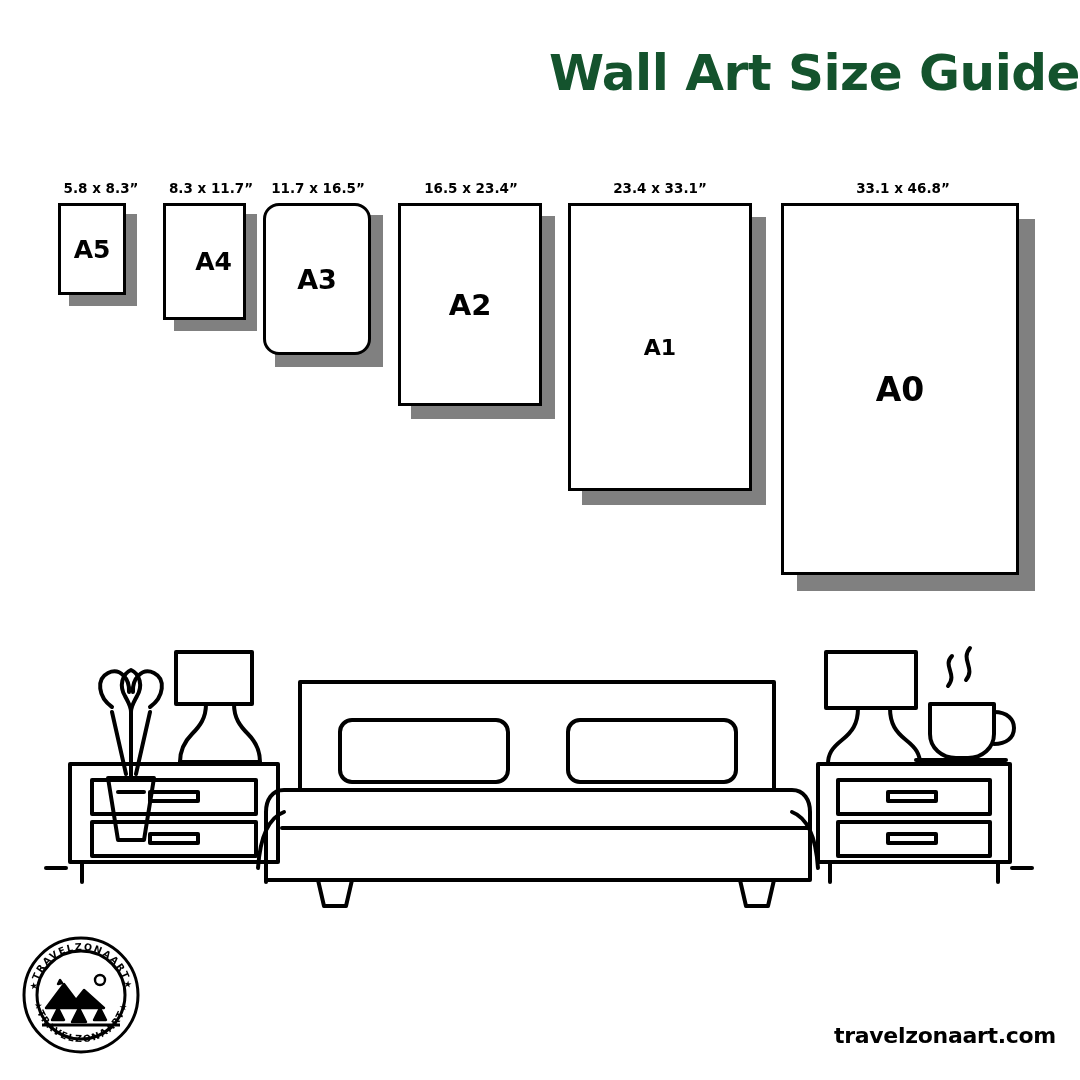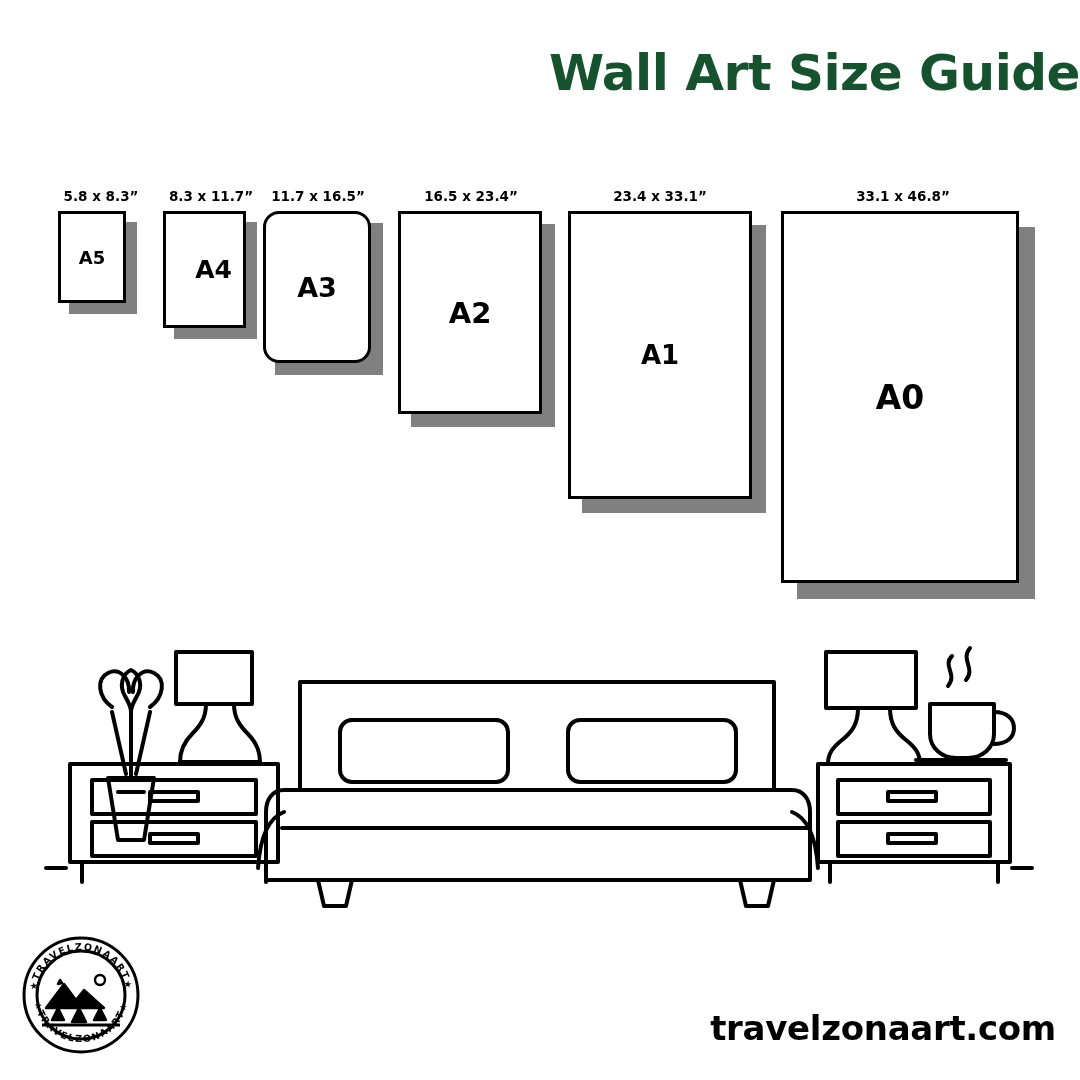--- a/index.html
+++ b/index.html
@@ -25,21 +25,21 @@
     font-size: 50px;
     font-weight: 800;
     letter-spacing: -0.5px;
     color: #14532d;
   }
 
   
   .frames {
     position: absolute;
     left: 0;
-    top: 16px;
+    top: 8px;
     width: 906px;
     height: 600px;
   }
   .frame-group {
     position: absolute;
   }
   .frame-shadow {
     position: absolute;
     background: #808080;
   }
@@ -80,39 +80,39 @@
     position: absolute;
     left: 16px;
     top: 930px;
     width: 130px;
     height: 130px;
   }
   .site {
     position: absolute;
     right: 24px;
     bottom: 32px;
-    font-size: 34px;
+    font-size: 22px;
     font-weight: 800;
     color: #000;
     letter-spacing: -0.3px;
     margin-top: 40px;
   }
 </style>
 </head>
 <body>
 
 <div class="title">Wall Art Size Guide</div>
 
 <div class="frames">
 
   <div class="frame-group" style="left:58px; top:195px;">
     <div class="frame-dim" style="left:-2px; top:-23px; width:90px;">5.8 x 8.3”</div>
     <div class="frame-shadow" style="left:11px; top:11px; width:68px; height:92px;"></div>
     <div class="frame-box" style="left:0; top:0; width:68px; height:92px;">
-      <span class="frame-label" style="font-size:18px;">A5</span>
+      <span class="frame-label" style="font-size:25px;">A5</span>
     </div>
   </div>
 
   <div class="frame-group" style="left:163px; top:195px;">
     <div class="frame-dim" style="left:-2px; top:-23px; width:100px;">8.3 x 11.7”</div>
     <div class="frame-shadow" style="left:11px; top:11px; width:83px; height:117px;"></div>
     <div class="frame-box" style="left:0; top:0; width:83px; height:117px;">
       <span class="frame-label" style="font-size:25px;margin-left:18px;">A4</span>
     </div>
   </div>
@@ -130,21 +130,21 @@
     <div class="frame-shadow" style="left:13px; top:13px; width:144px; height:203px;"></div>
     <div class="frame-box" style="left:0; top:0; width:144px; height:203px;">
       <span class="frame-label" style="font-size:29px;">A2</span>
     </div>
   </div>
 
   <div class="frame-group" style="left:568px; top:195px;">
     <div class="frame-dim" style="left:27px; top:-23px; width:130px;">23.4 x 33.1”</div>
     <div class="frame-shadow" style="left:14px; top:14px; width:184px; height:288px;"></div>
     <div class="frame-box" style="left:0; top:0; width:184px; height:288px;">
-      <span class="frame-label" style="font-size:26px;">A1</span>
+      <span class="frame-label" style="font-size:22px;">A1</span>
     </div>
   </div>
 
   <div class="frame-group" style="left:781px; top:195px;">
     <div class="frame-dim" style="left:52px; top:-23px; width:140px;">33.1 x 46.8”</div>
     <div class="frame-shadow" style="left:16px; top:16px; width:238px; height:372px;"></div>
     <div class="frame-box" style="left:0; top:0; width:238px; height:372px;">
       <span class="frame-label" style="font-size:33px;">A0</span>
     </div>
   </div>

